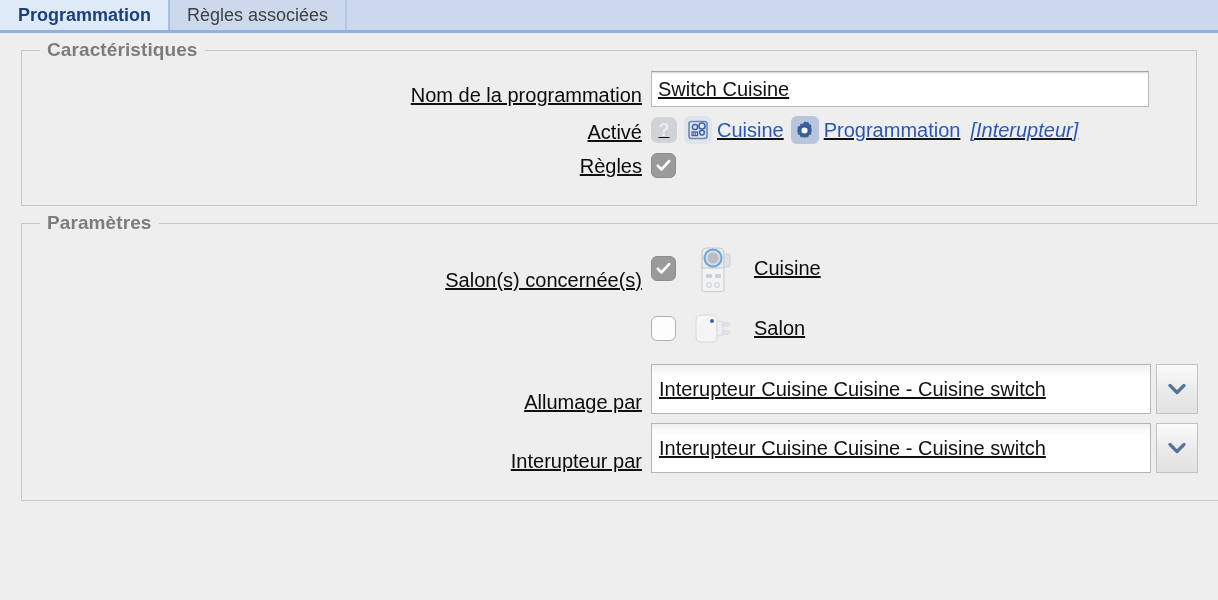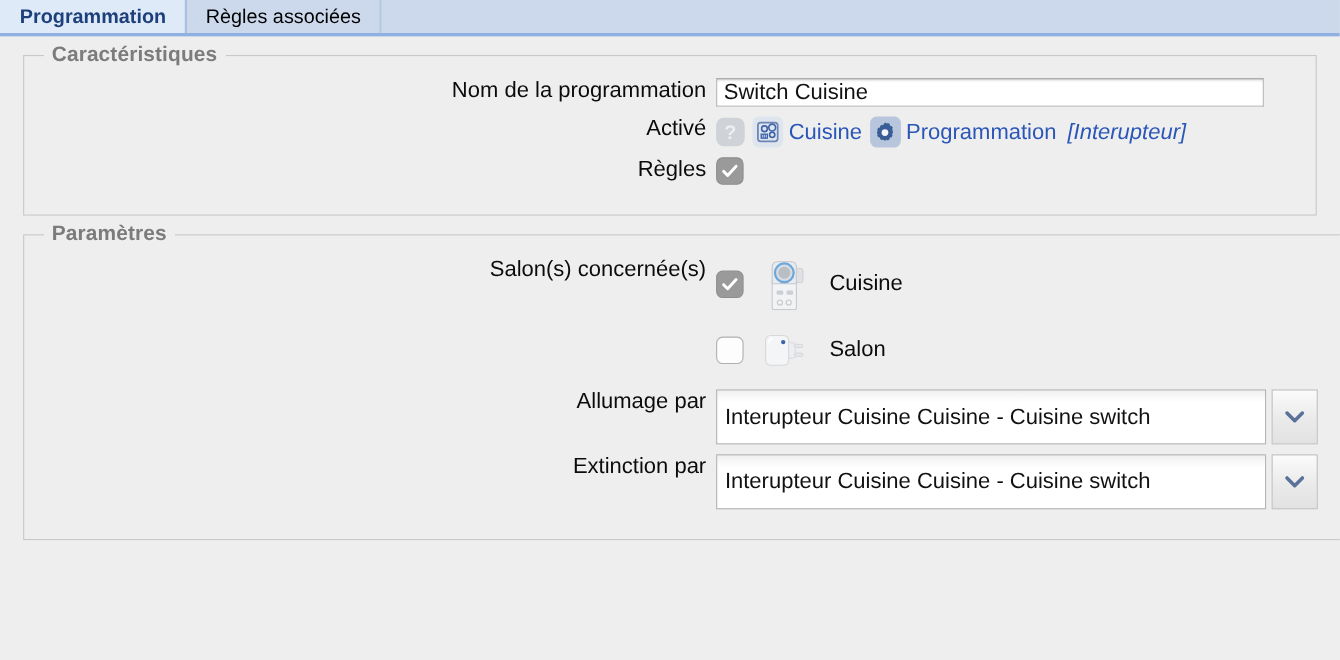--- a/index.html
+++ b/index.html
@@ -26,21 +26,21 @@
     display: flex;
     align-items: stretch;
     padding-left: 0px;
   }
   .tab {
     display: flex;
     align-items: center;
     justify-content: center;
     padding: 0 17px;
     font-size: 18px;
-    color: #000000;
+    color: #404040;
     box-sizing: border-box;
     background: #ccd9ec;
     border-right: 2px solid #b6c8e2;
     cursor: default;
   }
   .tab.active {
     background: #dfeaf9;
     color: #1d3f7c;
     font-weight: bold;
     border-right: 2px solid #a9bfdd;
@@ -72,43 +72,44 @@
     color: #7c7c7c;
     letter-spacing: 0.1px;
   }
   .group-body {
     padding: 10px 28px 18px 0;
   }
 
   
   .row {
     display: flex;
-    align-items: flex-start;
+    align-items: flex-end;
     margin-bottom: 9px;
+    text-decoration: underline;
   }
   .row-label {
     width: 620px;
     text-align: right;
     padding-right: 9px;
     font-size: 20px;
     color: #0b0b0b;
     white-space: nowrap;
     flex: none;
   }
   .row-field {
     display: flex;
     align-items: center;
     flex: 1;
     min-width: 0;
   }
 
   
   .text-input {
     width: 498px;
-    height: 26px;
+    height: 36px;
     box-sizing: border-box;
     background: #ffffff;
     border: 1px solid #b9b9b9;
     border-top-color: #a5a5a5;
     box-shadow: inset 0 2px 3px -2px rgba(0,0,0,0.35);
     font-family: "Liberation Sans", sans-serif;
     font-size: 20px;
     color: #111111;
     padding: 0 6px;
     line-height: 33px;
@@ -367,21 +368,21 @@
             <div class="select-btn">
               <svg class="chevron" width="18" height="12" viewBox="0 0 18 12">
                 <path d="M2 2.5 L9 9.5 L16 2.5" fill="none" stroke="#5a7199" stroke-width="3.2" stroke-linecap="round" stroke-linejoin="round"></path>
               </svg>
             </div>
           </div>
         </div>
       </div>
 
       <div class="row">
-        <div class="row-label">Extinction par</div>
+        <div class="row-label">Interupteur par</div>
         <div class="row-field">
           <div class="select-wrap">
             <div class="select-box">Interupteur Cuisine Cuisine - Cuisine switch</div>
             <div class="select-btn">
               <svg class="chevron" width="18" height="12" viewBox="0 0 18 12">
                 <path d="M2 2.5 L9 9.5 L16 2.5" fill="none" stroke="#5a7199" stroke-width="3.2" stroke-linecap="round" stroke-linejoin="round"></path>
               </svg>
             </div>
           </div>
         </div>

